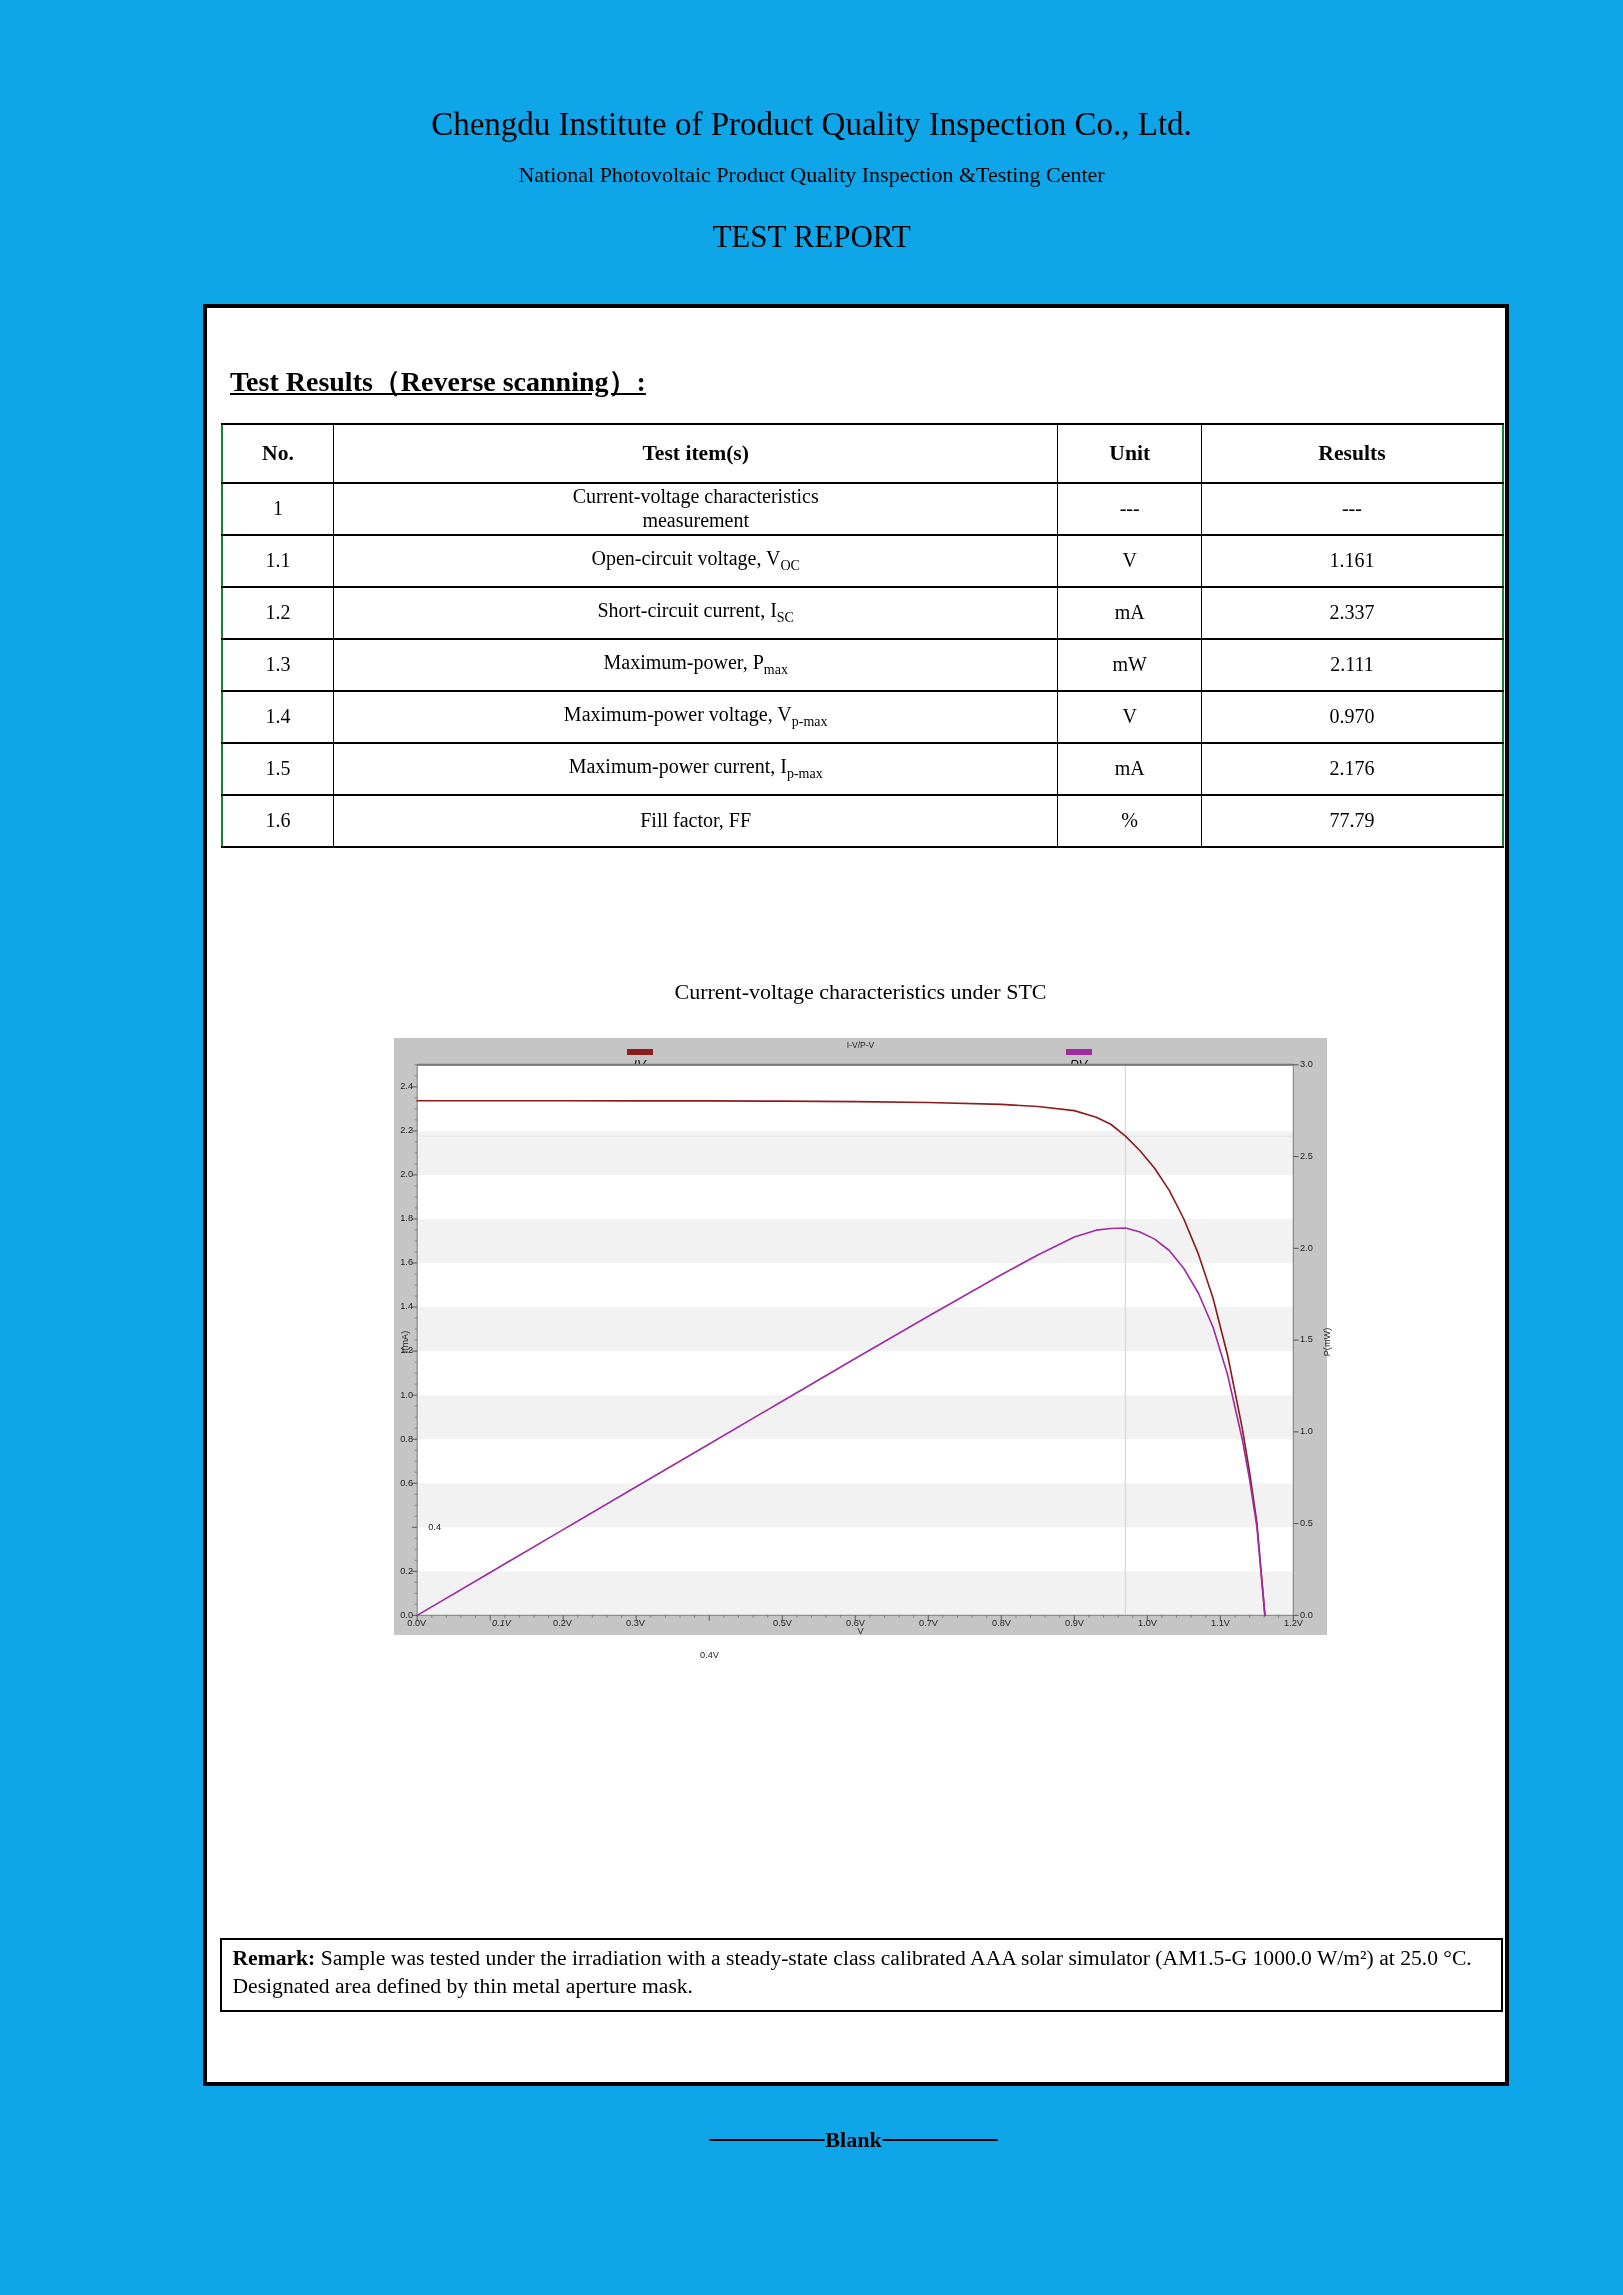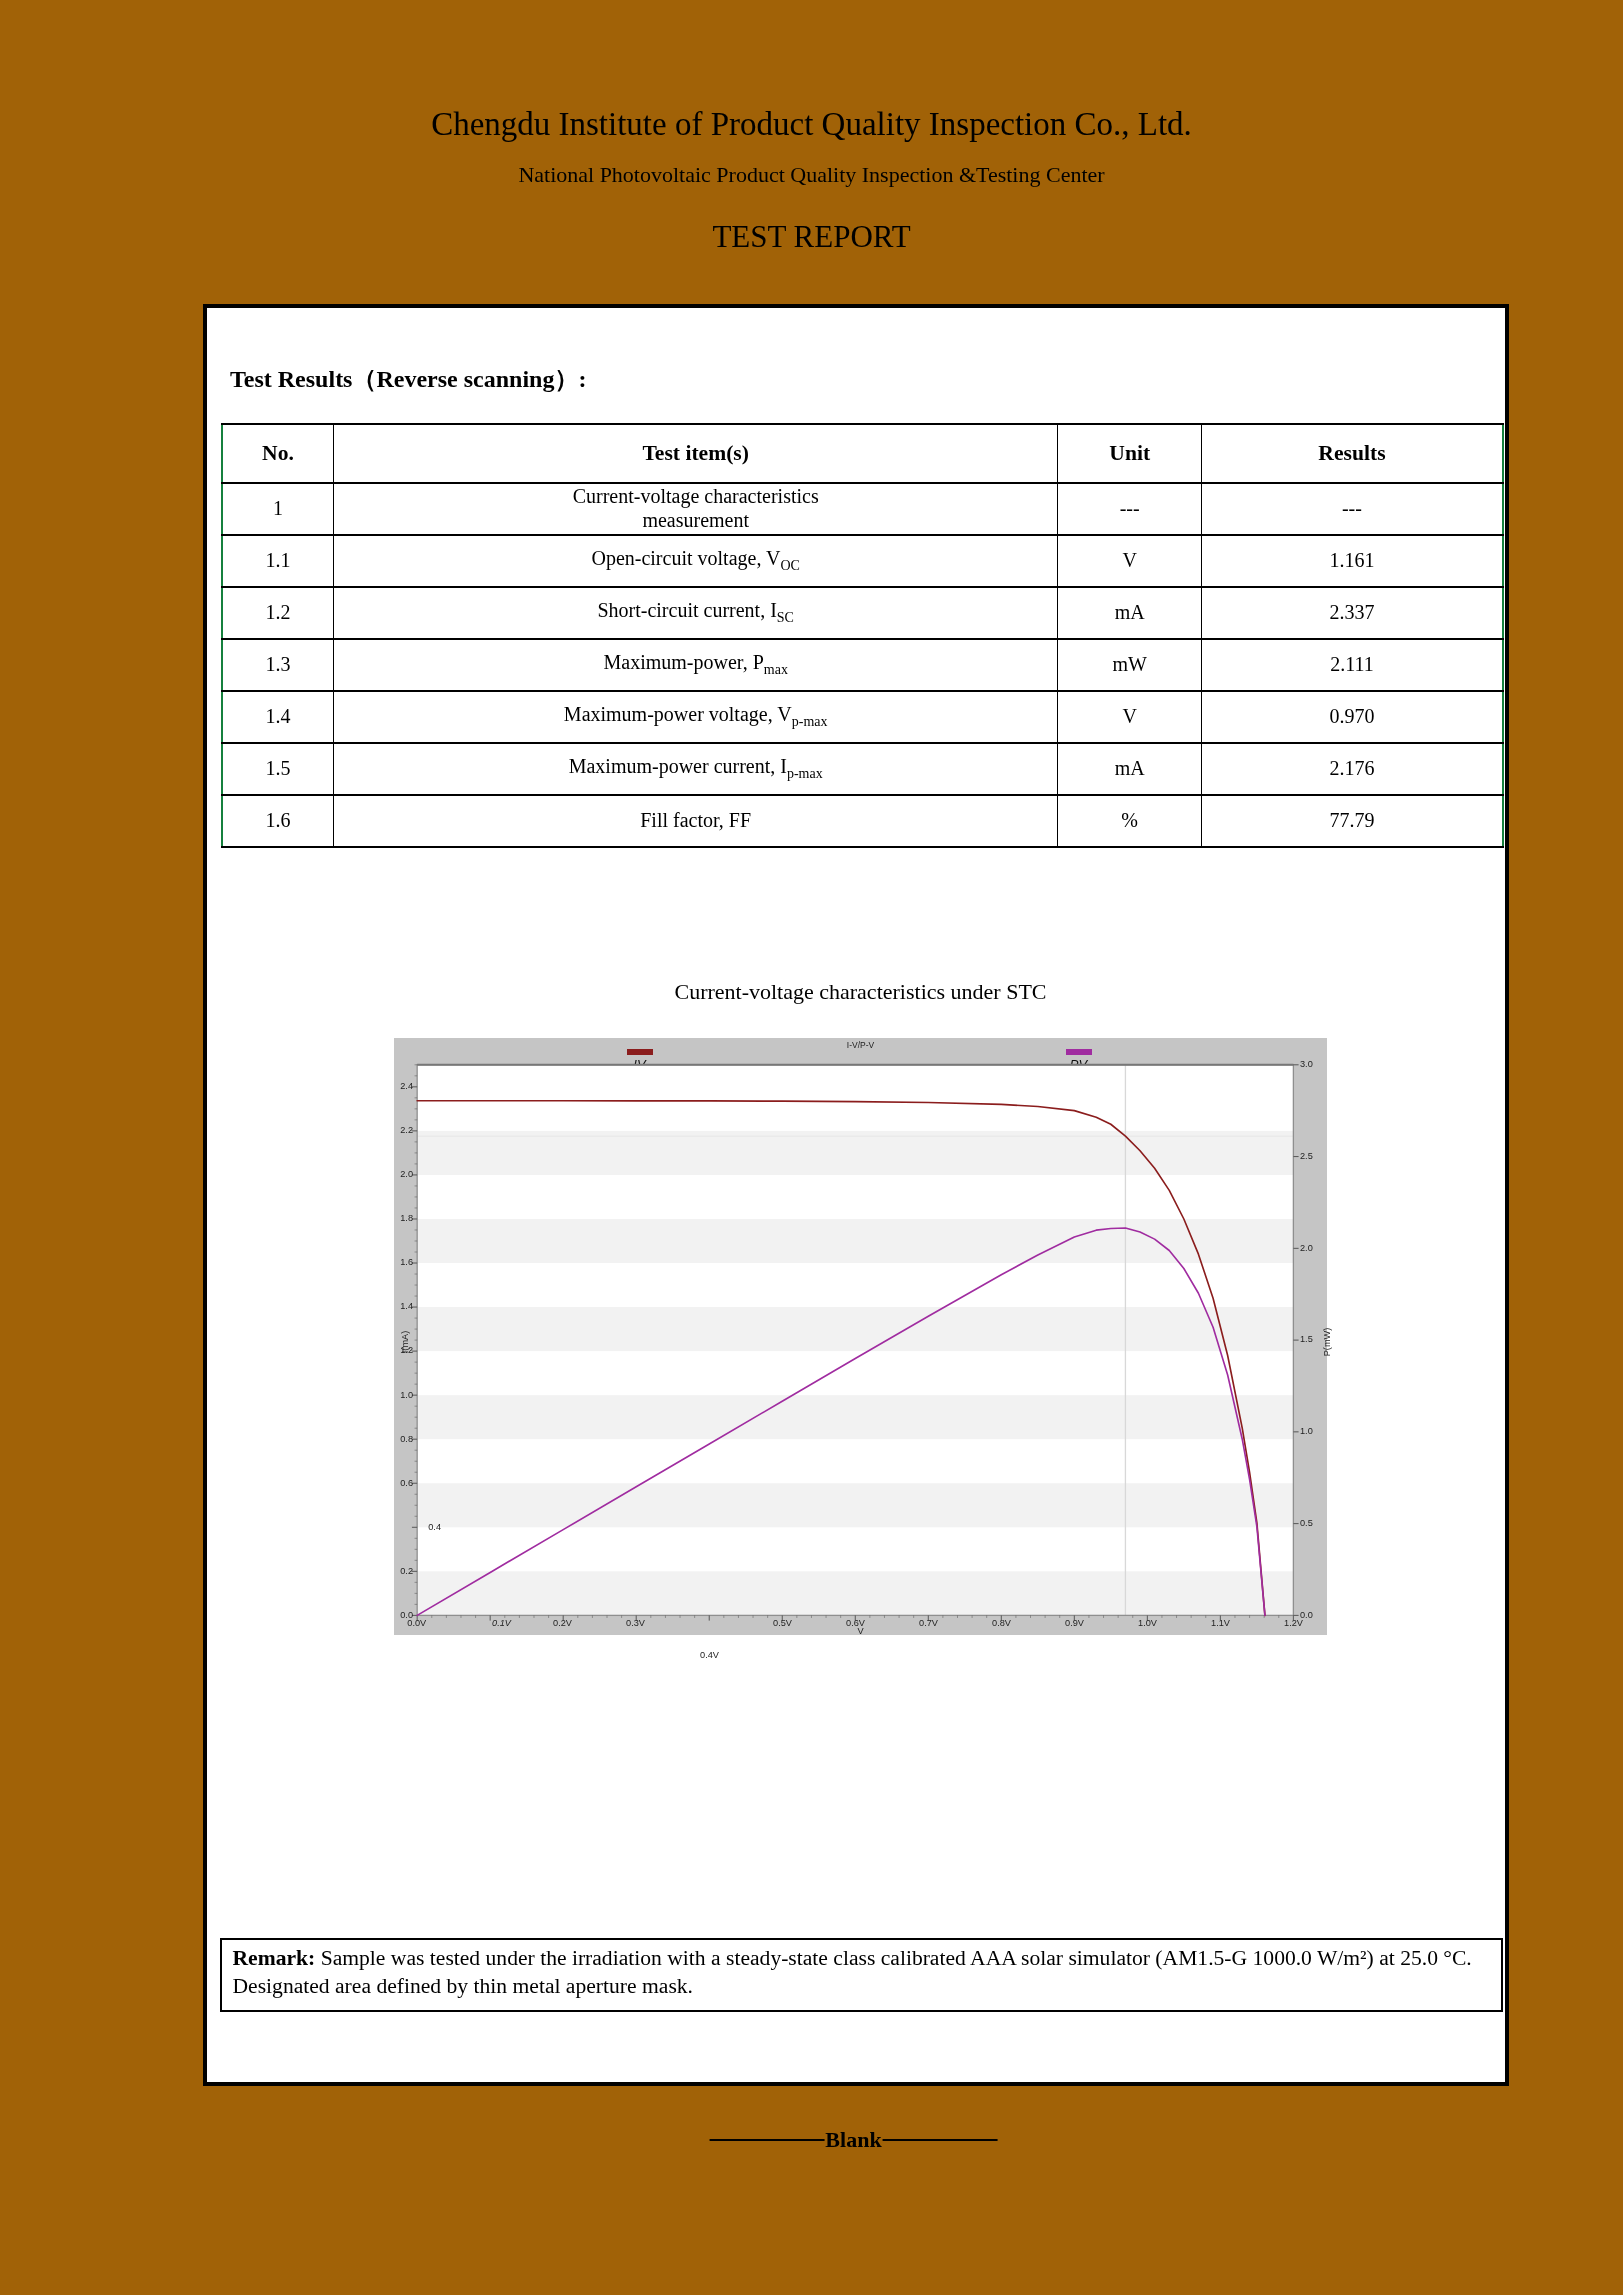--- a/index.html
+++ b/index.html
@@ -1,26 +1,26 @@
 <!DOCTYPE html>
 <html style="font-size:10.5px"><head>
 <meta charset="utf-8">
 <style>
   * { margin:0; padding:0; box-sizing:border-box; }
   body { background:#ffffff; }
   .page {
-    position:relative; width:1623px; height:2295px; background:#a16207;
+    position:relative; width:1623px; height:2295px; background:#0ea5e9;
     font-family:"Liberation Serif", serif; color:#000;
   }
   .hdr1 { position:absolute; top:106px; left:0; width:100%; text-align:center; font-size:33px; }
   .hdr2 { position:absolute; top:162px; left:0; width:100%; text-align:center; font-size:22px; }
   .hdr3 { position:absolute; top:219px; left:0; width:100%; text-align:center; font-size:31px; }
   .report-row { position:absolute; top:271px; left:160px; width:1448px; display:flex; justify-content:space-between; font-size:24px; }
   .main-box { position:absolute; left:203px; top:304px; width:1306px; height:1782px; border:4.6px solid #000; background:#fff; }
-  .section-title { position:absolute; left:23px; top:55px; font-size:24px; font-weight:bold; }
+  .section-title { position:absolute; left:23px; top:55px; font-size:28px; font-weight:bold;text-decoration:underline; }
   .results-table { position:absolute; left:13.7px; top:115px; width:1281px; border-collapse:collapse; table-layout:fixed; }
   .results-table th, .results-table td {
     border-left:1.3px solid #000; border-right:1.3px solid #000;
     border-top:2.6px solid #000; border-bottom:2.6px solid #000;
     text-align:center; vertical-align:middle; font-size:20px; line-height:1.18; padding:1.3px 5.2px;
   }
   .results-table { border:2px solid #15803d; }
   .results-table th { font-size:21.6px; font-weight:bold; height:59px; }
   .results-table sub { font-size:70%; }
   .chart-caption { position:absolute; left:394px; top:979px; width:933px; text-align:center; font-size:22px; }

